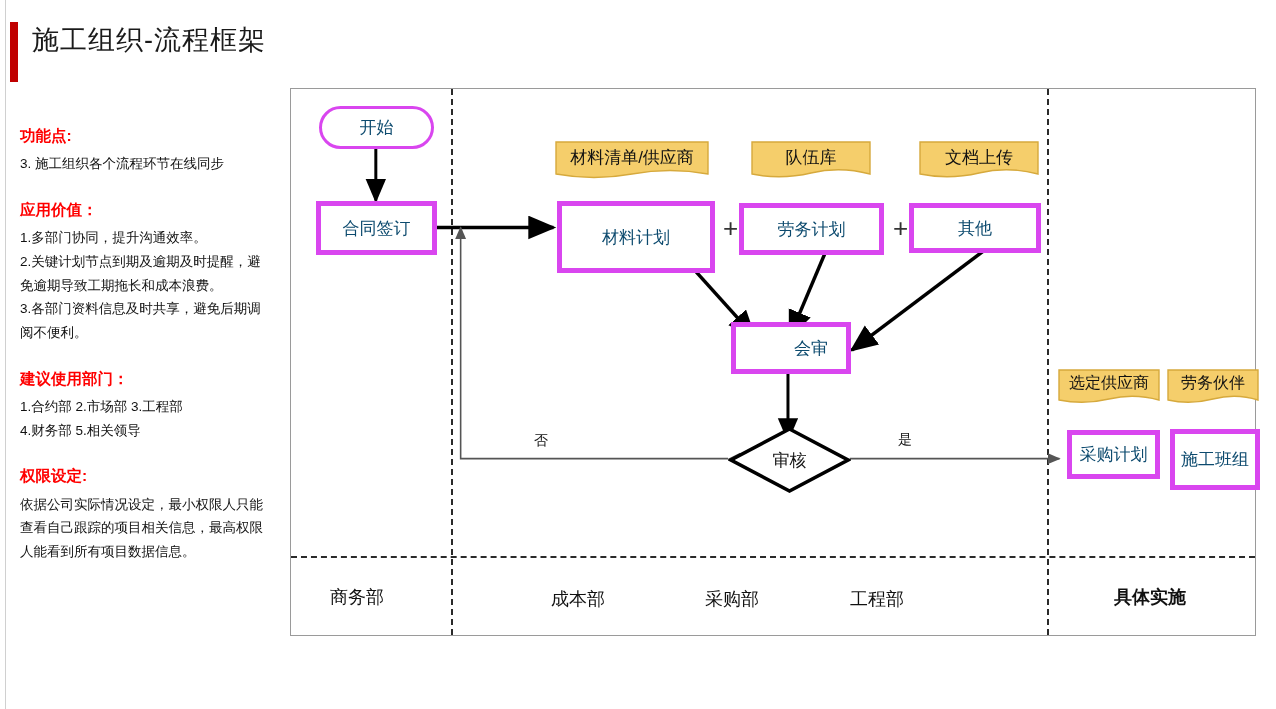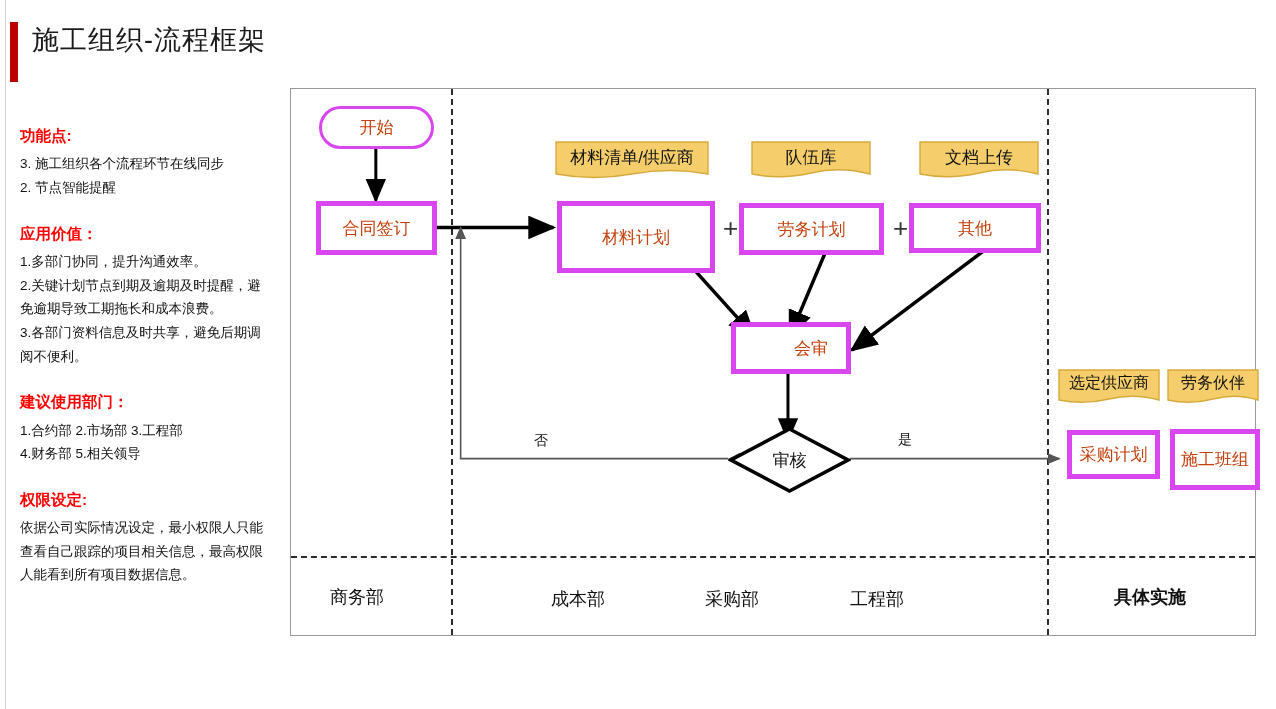--- a/index.html
+++ b/index.html
@@ -58,21 +58,21 @@
   .lane-rule{
     position:absolute;left:0;width:100%;height:0;
     border-top:2px dashed #2a2a2a;
   }
 
   
   .node{
     position:absolute;box-sizing:border-box;
     background:#ffffff;border:5px solid #d946ef;
     display:flex;align-items:center;justify-content:center;
-    font-size:17px;color:#c2410c;white-space:nowrap;
+    font-size:17px;color:#0c4a6e;white-space:nowrap;
   }
   .node.start{border-radius:999px;border-width:3px;}
 
   .diamond-wrap{position:absolute;}
   .diamond-wrap svg{display:block;}
   .diamond-label{
     position:absolute;left:0;top:0;width:100%;height:100%;
     display:flex;align-items:center;justify-content:center;
     font-size:17px;color:#111111;pointer-events:none;
   }
@@ -114,21 +114,20 @@
 <div class="page-rule"></div>
 
 <div class="title-accent"></div>
 <div class="page-title">施工组织-流程框架</div>
 
 <div class="notes">
 
   <div class="note-block">
     <p class="note-head">功能点:</p>
     <p class="note-line">3. 施工组织各个流程环节在线同步</p>
-    <p class="note-line">2. 节点智能提醒</p>
   </div>
   <div class="gap-md"></div>
 
   <div class="note-block">
     <p class="note-head">应用价值：</p>
     <p class="note-line">1.多部门协同，提升沟通效率。</p>
     <p class="note-line">2.关键计划节点到期及逾期及时提醒，避</p>
     <p class="note-line">免逾期导致工期拖长和成本浪费。</p>
     <p class="note-line">3.各部门资料信息及时共享，避免后期调</p>
     <p class="note-line">阅不便利。</p>

